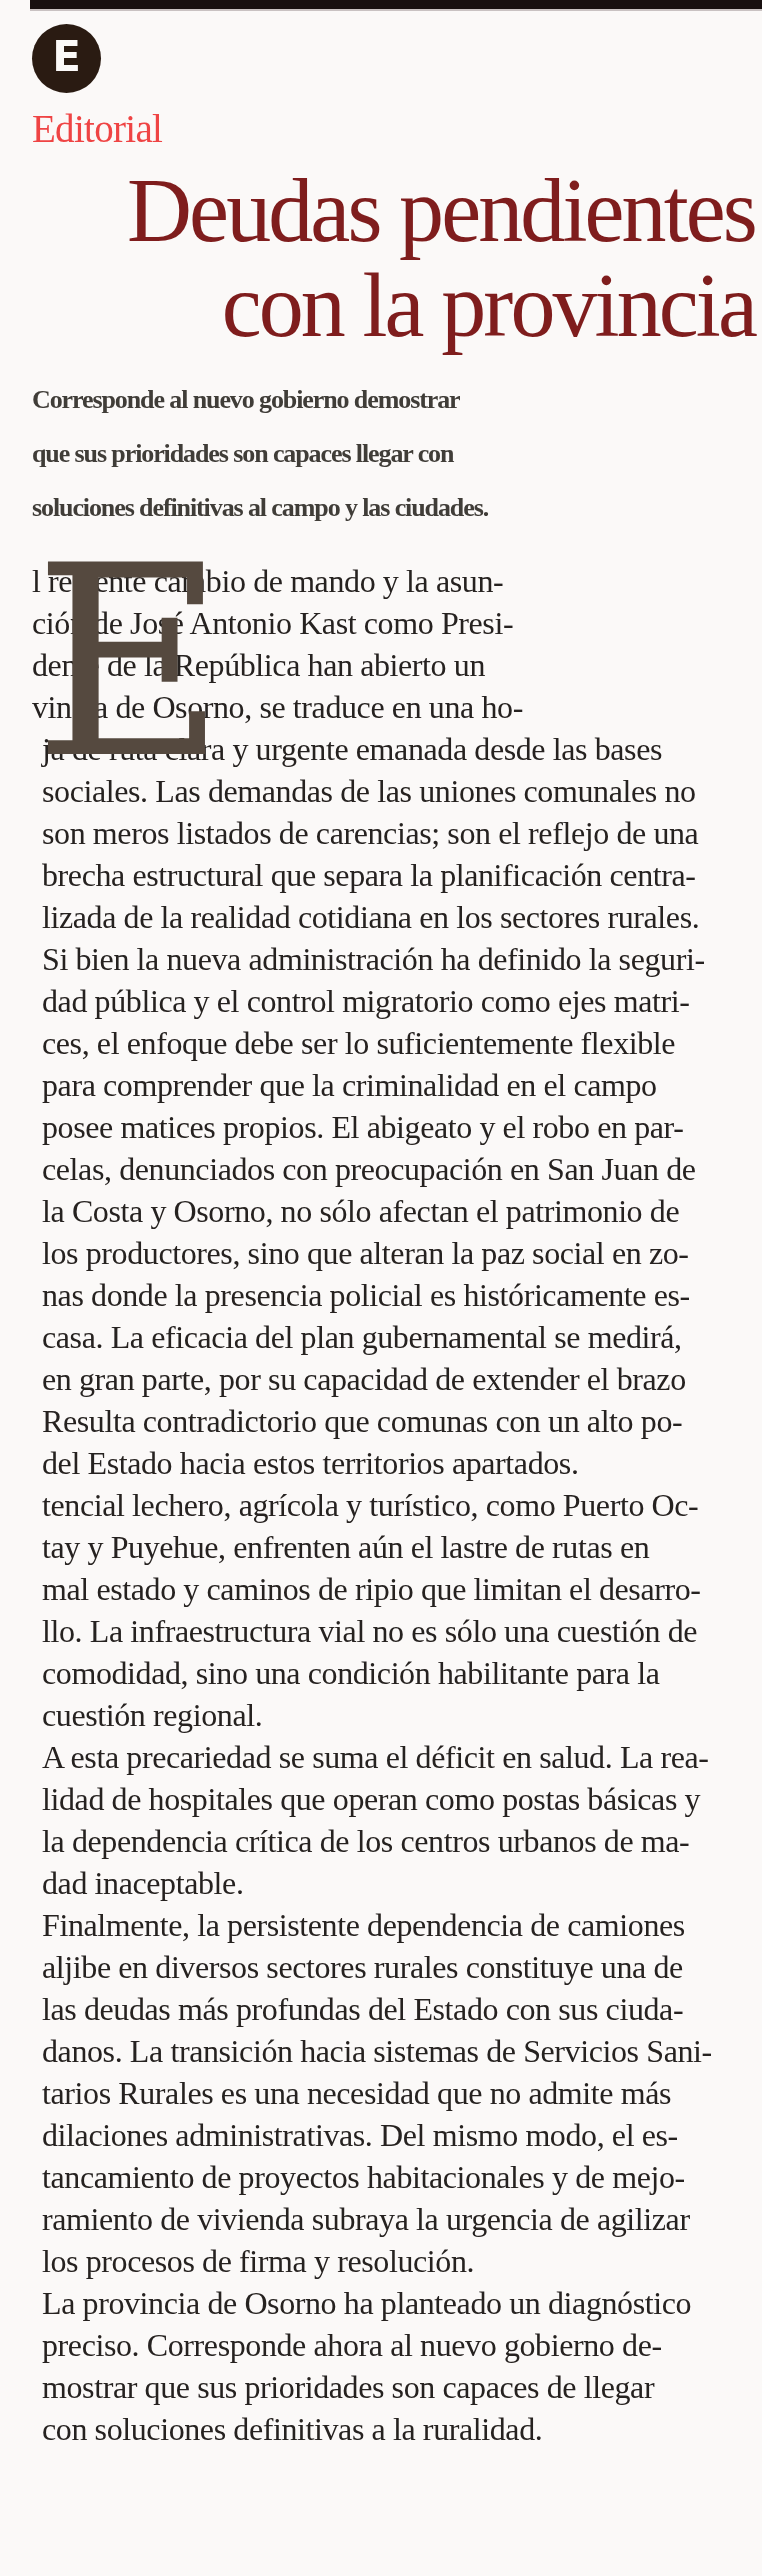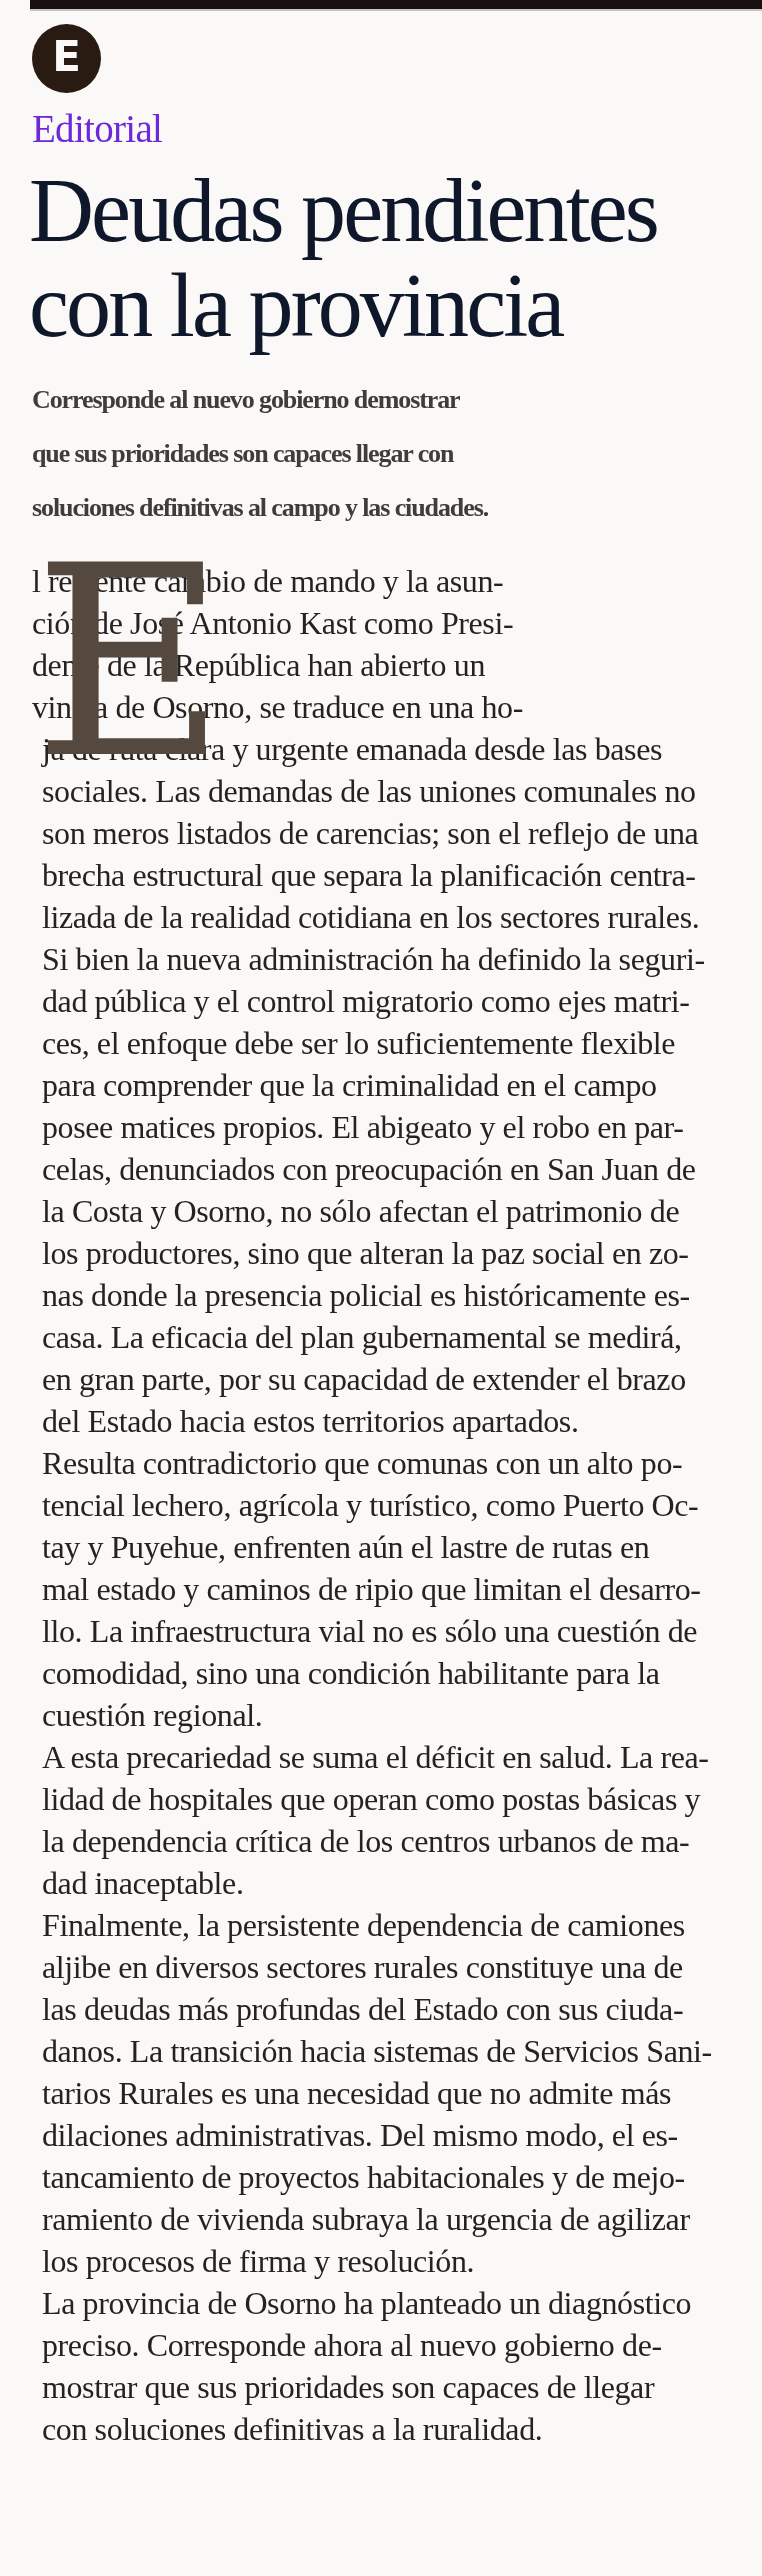--- a/index.html
+++ b/index.html
@@ -33,31 +33,32 @@
     font-family: "DejaVu Sans", sans-serif;
     font-weight: bold;
     font-size: 42px;
     line-height: 1;
     transform: translateY(-1.4px);
   }
   .section-label {
     position: absolute;
     top: 106px; left: 32px;
     font-size: 39px;
-    color: #6d28d9;
+    color: #ef4444;
     letter-spacing: -0.7px;
   }
   .headline {
     position: absolute;
     top: 163px; left: 29px; right: 7px;
     font-size: 90px;
     line-height: 95px;
-    color: #0f172a;
+    color: #7f1d1d;
     letter-spacing: -2.9px;
     font-weight: normal;
+    text-align: right;
   }
   .deck {
     position: absolute;
     top: 373px; left: 32px; right: 14.3px;
     font-size: 26px;
     line-height: 54px;
     font-weight: bold;
     color: #403d38;
     letter-spacing: -1.1px;
   }
@@ -129,22 +130,22 @@
       <div class="body-line">dad pública y el control migratorio como ejes matri-</div>
       <div class="body-line">ces, el enfoque debe ser lo suficientemente flexible</div>
       <div class="body-line">para comprender que la criminalidad en el campo</div>
       <div class="body-line">posee matices propios. El abigeato y el robo en par-</div>
       <div class="body-line">celas, denunciados con preocupación en San Juan de</div>
       <div class="body-line">la Costa y Osorno, no sólo afectan el patrimonio de</div>
       <div class="body-line">los productores, sino que alteran la paz social en zo-</div>
       <div class="body-line">nas donde la presencia policial es históricamente es-</div>
       <div class="body-line">casa. La eficacia del plan gubernamental se medirá,</div>
       <div class="body-line">en gran parte, por su capacidad de extender el brazo</div>
+      <div class="body-line">Resulta contradictorio que comunas con un alto po-</div>
       <div class="body-line">del Estado hacia estos territorios apartados.</div>
-      <div class="body-line">Resulta contradictorio que comunas con un alto po-</div>
       <div class="body-line">tencial lechero, agrícola y turístico, como Puerto Oc-</div>
       <div class="body-line">tay y Puyehue, enfrenten aún el lastre de rutas en</div>
       <div class="body-line">mal estado y caminos de ripio que limitan el desarro-</div>
       <div class="body-line">llo. La infraestructura vial no es sólo una cuestión de</div>
       <div class="body-line">comodidad, sino una condición habilitante para la</div>
       <div class="body-line">cuestión regional.</div>
       <div class="body-line">A esta precariedad se suma el déficit en salud. La rea-</div>
       <div class="body-line">lidad de hospitales que operan como postas básicas y</div>
       <div class="body-line">la dependencia crítica de los centros urbanos de ma-</div>
       <div class="body-line">dad inaceptable.</div>

